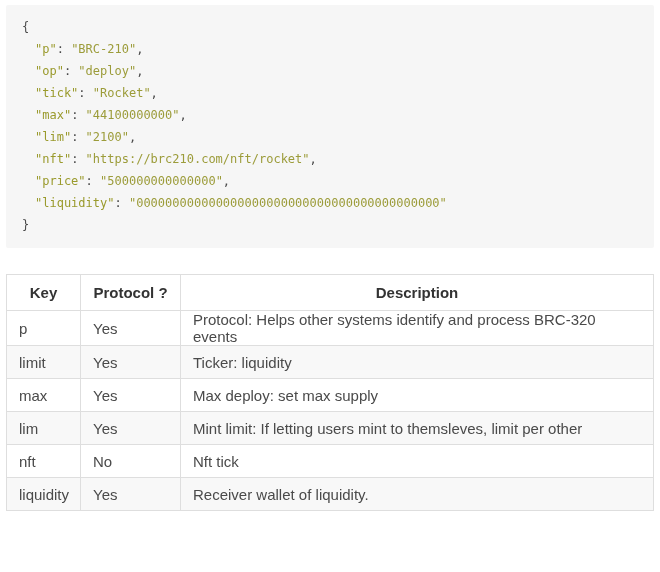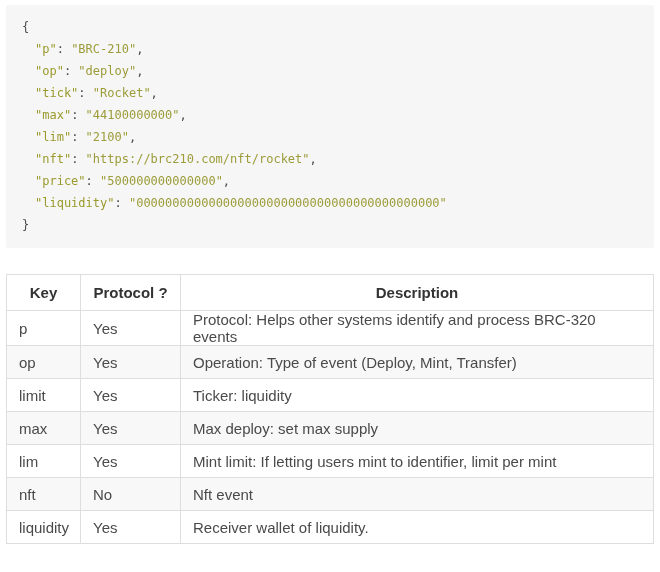--- a/index.html
+++ b/index.html
@@ -103,48 +103,43 @@
       </tr>
     </thead>
     <tbody>
 
         <tr>
           <td>p</td>
           <td>Yes</td>
           <td>Protocol: Helps other systems identify and process BRC-320 events</td>
         </tr>
 
-        <tr>
-          <td>op</td>
-          <td>Yes</td>
-          <td>Operation: Type of event (Deploy, Mint, Transfer)</td>
-        </tr>
 
         <tr>
           <td>limit</td>
           <td>Yes</td>
           <td>Ticker: liquidity</td>
         </tr>
 
         <tr>
           <td>max</td>
           <td>Yes</td>
           <td>Max deploy: set max supply</td>
         </tr>
 
         <tr>
           <td>lim</td>
           <td>Yes</td>
-          <td>Mint limit: If letting users mint to identifier, limit per mint</td>
+          <td>Mint limit: If letting users mint to themsleves, limit per other</td>
         </tr>
 
         <tr>
           <td>nft</td>
           <td>No</td>
-          <td>Nft event</td>
+          <td>Nft tick</td>
         </tr>
 
 
         <tr>
           <td>liquidity</td>
           <td>Yes</td>
           <td>Receiver wallet of liquidity.</td>
         </tr>
       </tbody>
   </table>

